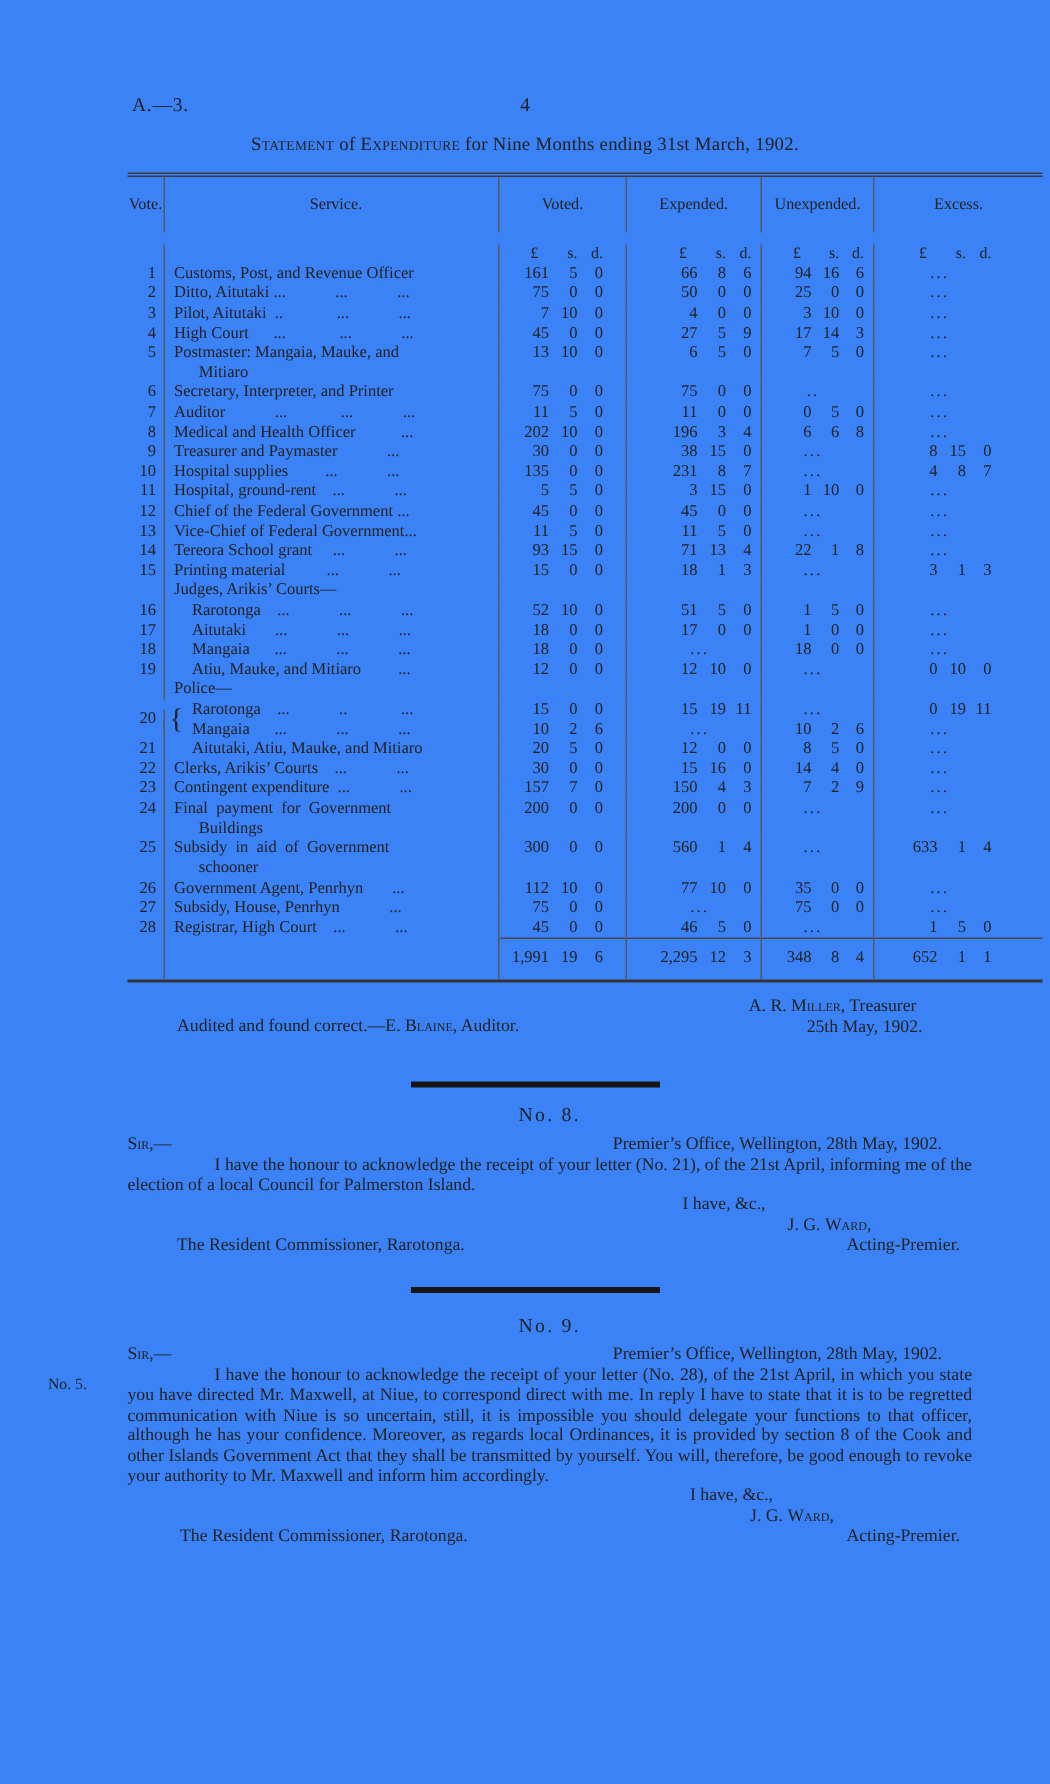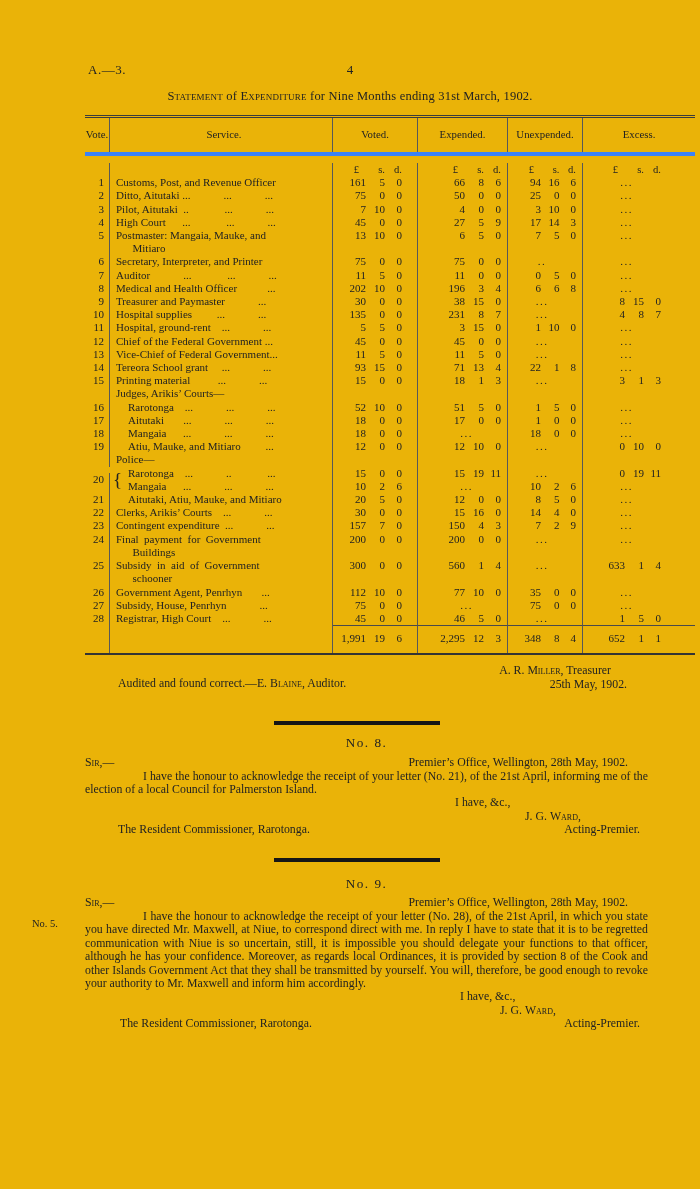--- a/index.html
+++ b/index.html
@@ -1,19 +1,19 @@
 <!DOCTYPE html>
 <html><head>
 <meta charset="utf-8">
 <style>
   * { margin:0; padding:0; box-sizing:border-box; }
   html,body { background:#e8e8e8; }
   .page {
     position:relative; width:700px; height:1189px; margin:0 auto;
-    background:#eab308; color:#222;
+    background:#3b82f6; color:#222;
     font-family:"Liberation Serif","DejaVu Serif",serif;
     overflow:hidden;
   }
   .sc { font-variant:small-caps; }
 
   
   .doc-header { position:relative; padding-top:62px; height:84px; font-size:13px; }
   .doc-ref { position:absolute; left:88px; top:62px; letter-spacing:0.5px; }
   .page-num { position:absolute; left:0; right:0; top:62px; text-align:center; }
 
@@ -30,21 +30,21 @@
   }
   .trow { display:flex; align-items:stretch; }
   .cell { border-right:1px solid #585858; }
   .c-vote   { width:25px;  text-align:right; padding-right:5px; flex:none; }
   .c-service{ width:223px; padding-left:6px; white-space:pre; flex:none; position:relative; }
   .c-voted  { width:85px;  flex:none; }
   .c-expend { width:90px;  flex:none; }
   .c-unexp  { width:75px;  flex:none; }
   .c-excess { width:112px; flex:none; border-right:none; }
 
-  .thead { height:38px; border-bottom:4px solid #3b82f6; }
+  .thead { height:38px; border-bottom:1px solid #3b82f6; }
   .thead .cell { display:flex; align-items:center; justify-content:center; font-size:10.8px; }
   .thead .c-vote { justify-content:center; padding-right:0; }
 
   .m { display:flex; justify-content:flex-end; }
   .c-voted  .m { padding-right:15px; }
   .c-expend .m { padding-right:6px; }
   .c-unexp  .m { padding-right:6px; }
   .c-excess .m { padding-right:34px; }
   .m .l { min-width:33px; text-align:right; }
   .m .s { width:19px; text-align:right; }
@@ -59,21 +59,21 @@
   .brace-glyph { position:absolute; left:3px; top:0; font-size:19px; line-height:25px; }
   .vote-shift { transform:translateY(6px); }
 
   .totals { margin-top:0; }
   .totals .cell { padding-top:6px; padding-bottom:8px; }
   .totals .c-voted, .totals .c-expend, .totals .c-unexp, .totals .c-excess { border-top:1px solid #4a4a4a; }
 
   
   .audit { position:relative; margin-left:85px; width:610px; height:36px; margin-top:6px; font-size:11.8px; }
   .treasurer { position:absolute; right:84px; top:2px; text-align:right; }
-  .audit-date { position:absolute; right:68px; top:16px; }
+  .audit-date { position:absolute; right:80px; top:16px; }
   .audited { position:absolute; left:33px; top:15px; }
 
   
   .divider { width:166px; height:4px; background:#161616; margin:24px auto 0 auto; transform:translateX(7px); }
 
   
   .letter { position:relative; margin-left:85px; width:563px; font-size:11.8px; line-height:13.4px; }
   .letter-no { text-align:center; font-size:13.2px; letter-spacing:1.5px; margin-bottom:6px; }
   .letter-head { display:flex; justify-content:space-between;gap:16px; }
   .letter-head .office { margin-right:20px; }

